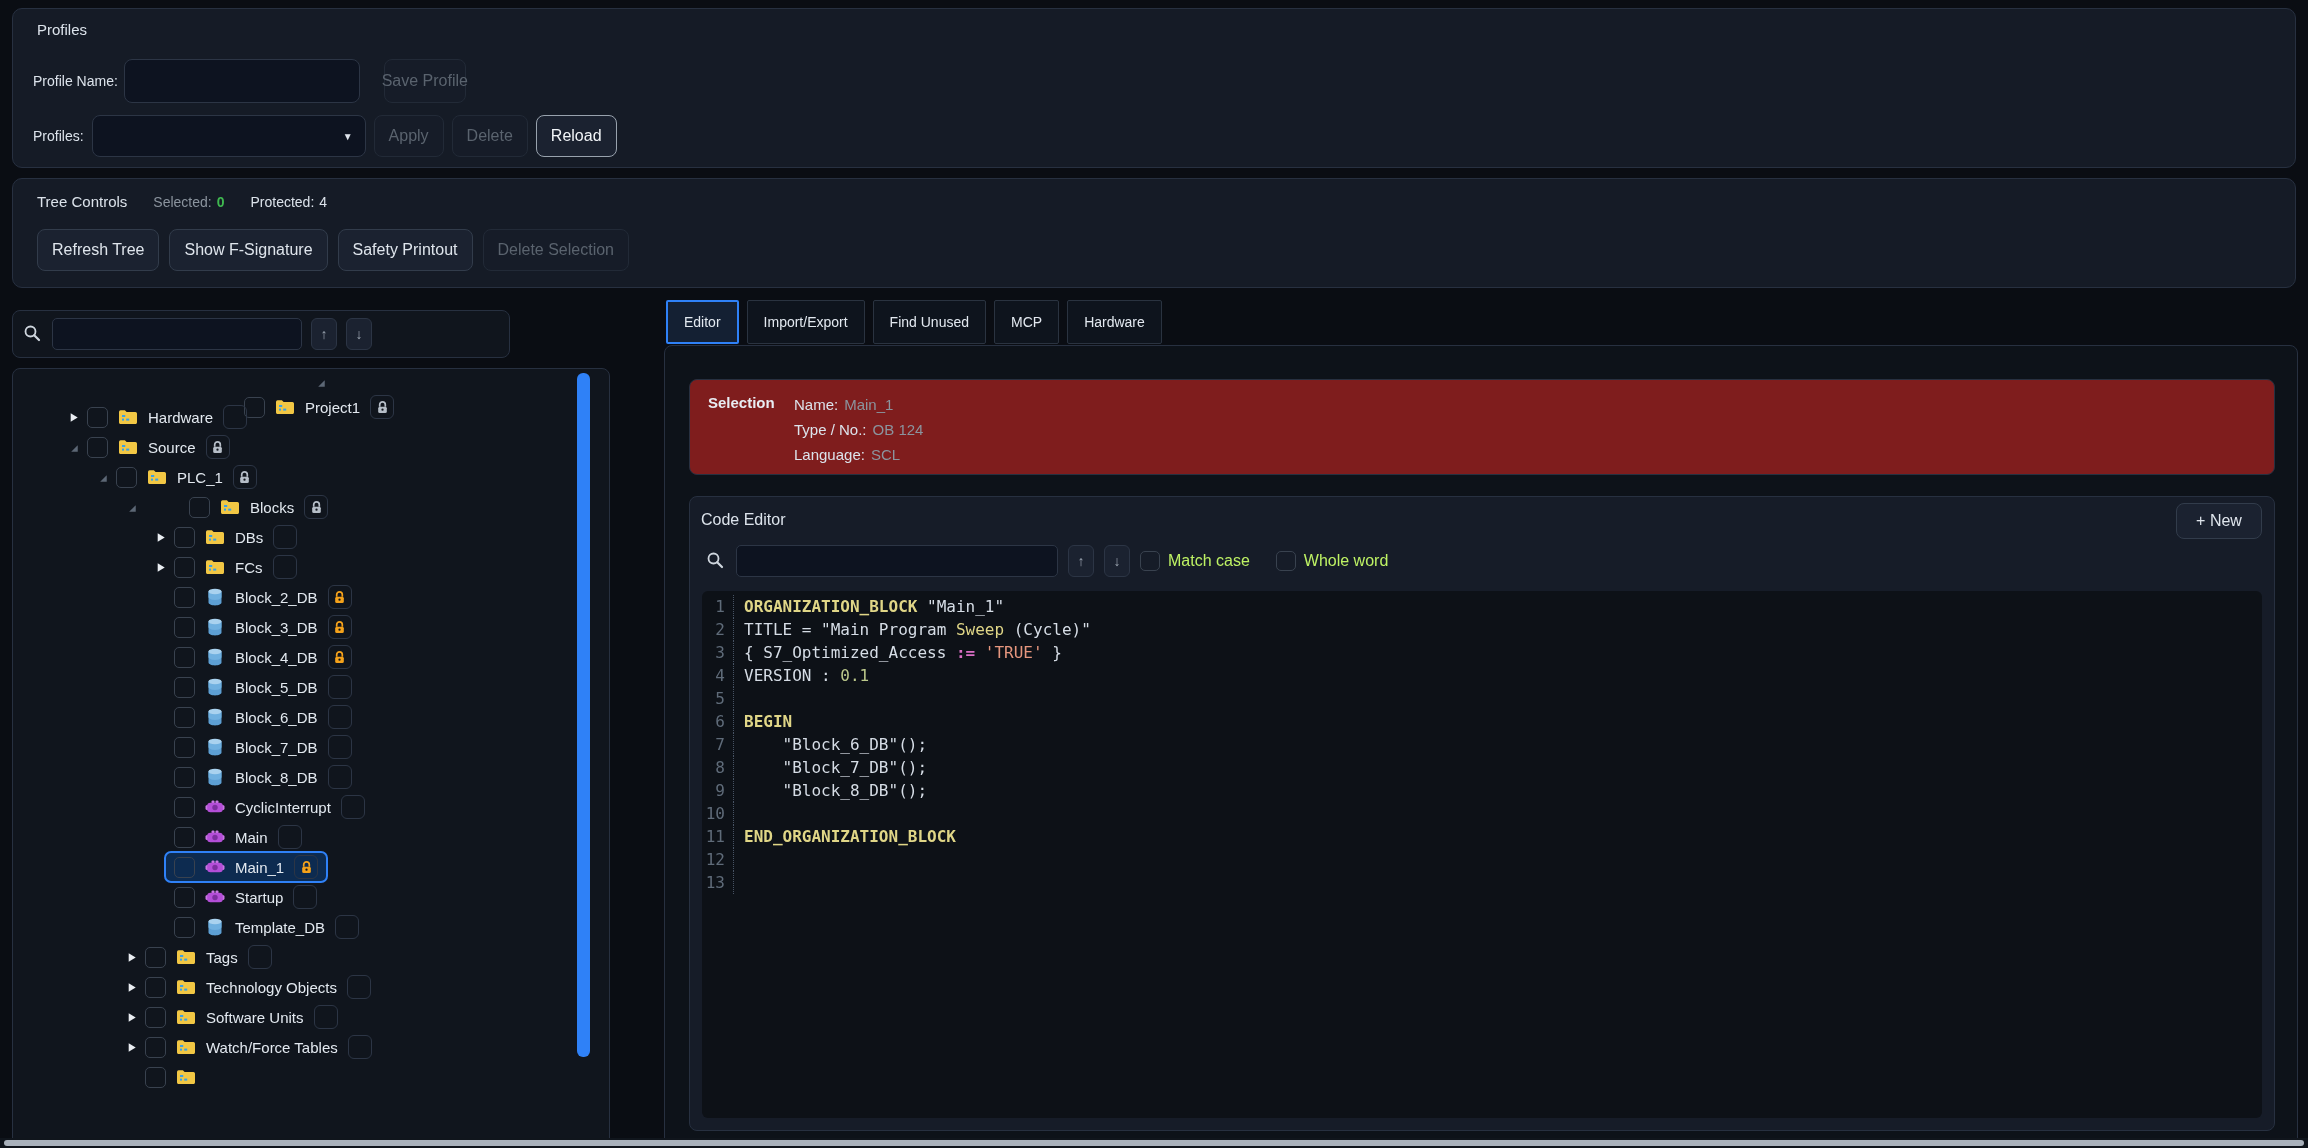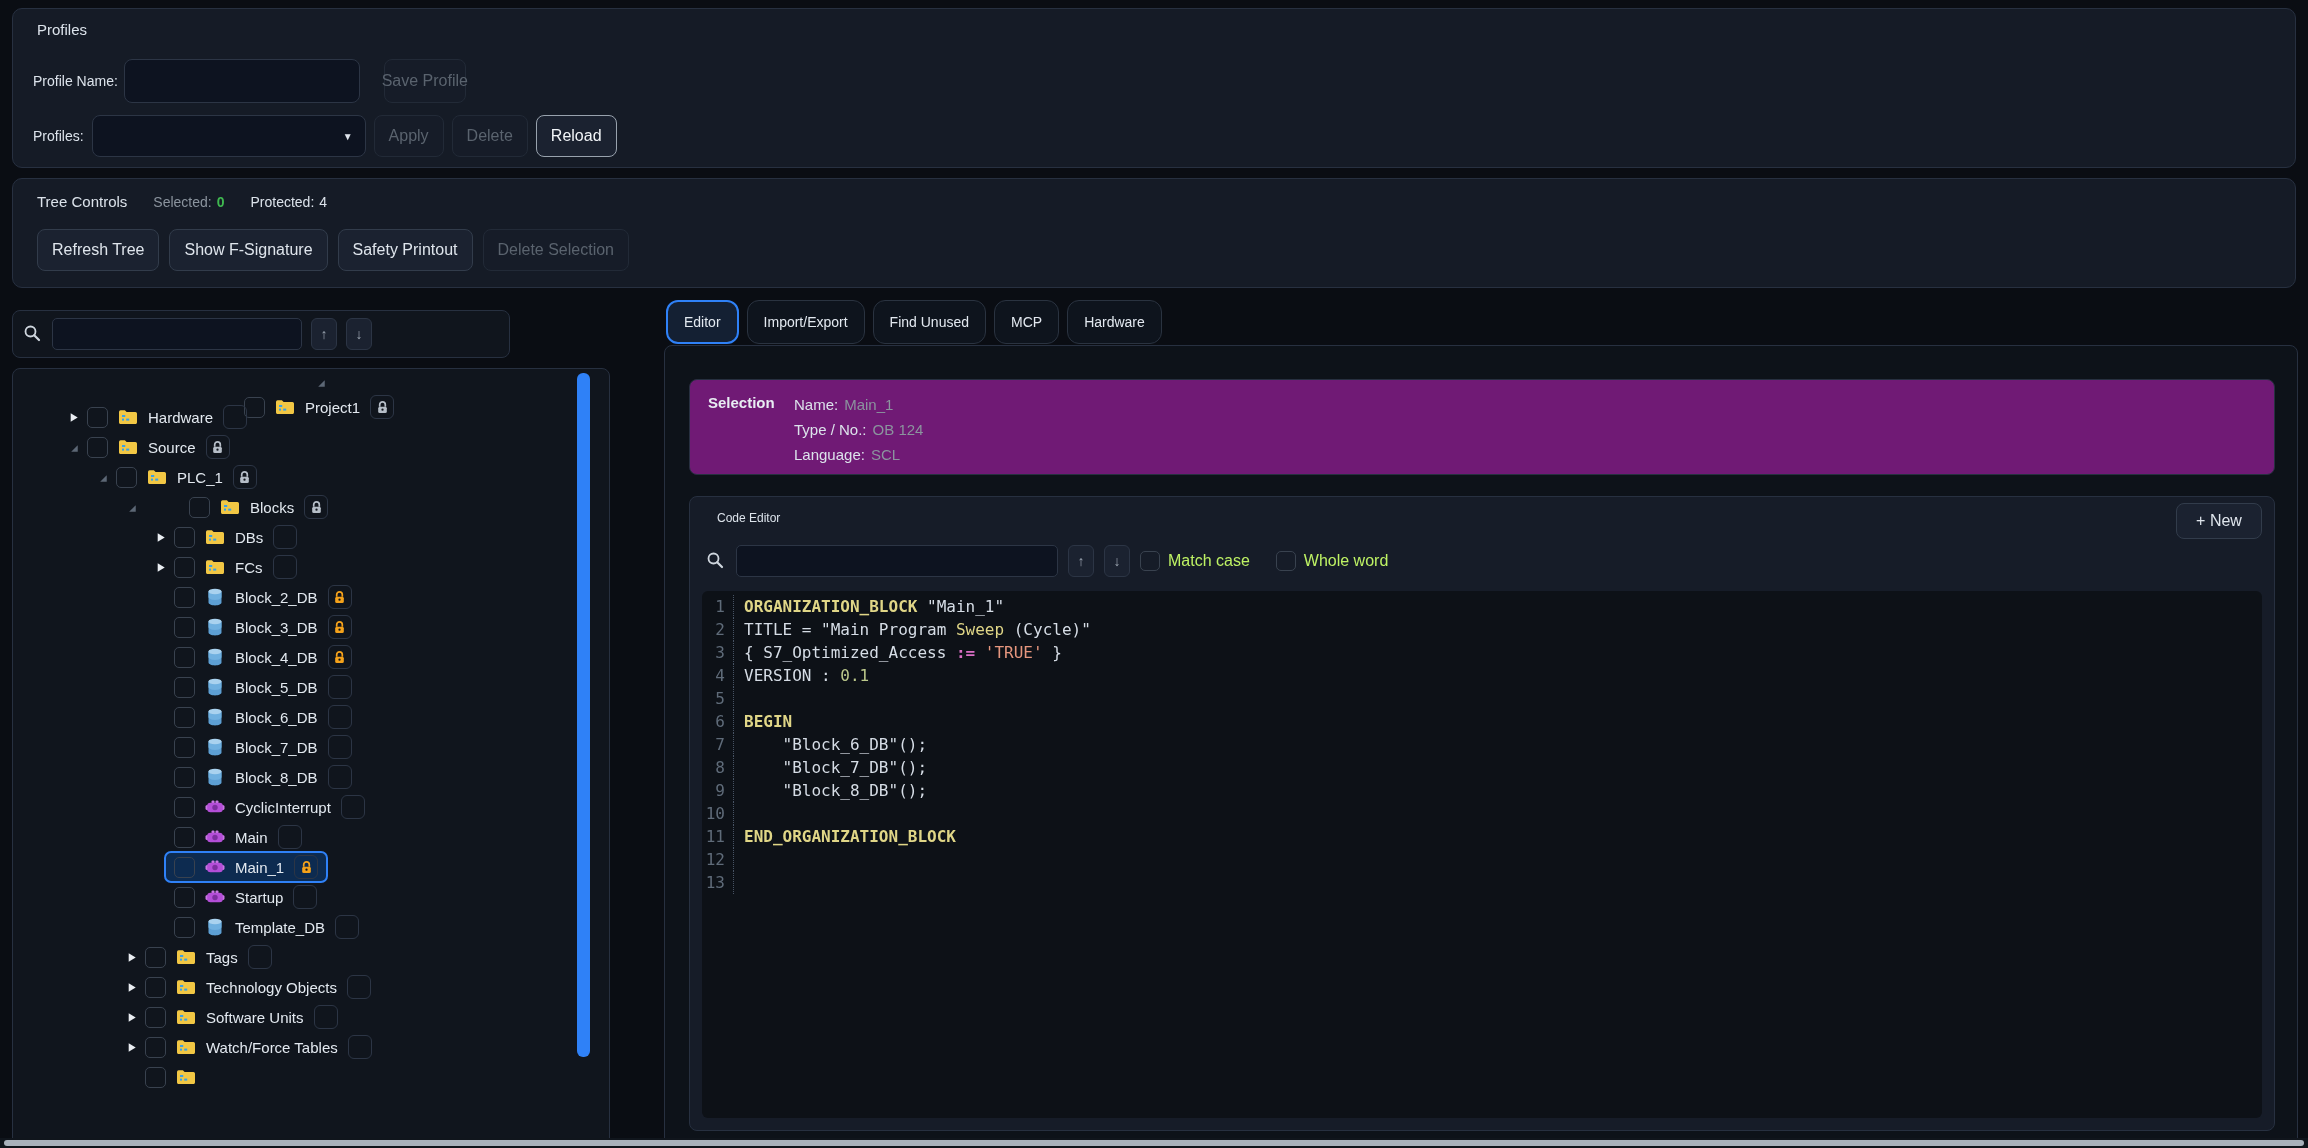--- a/index.html
+++ b/index.html
@@ -90,42 +90,42 @@
   }
   #tree-scrollbar {
     position:absolute; right:19px; top:4px; width:13px; height:684px;
     background:var(--accent); border-radius:6px; cursor:pointer;
   }
 
   
   #tab-row { position:absolute; left:666px; top:300px; display:flex; gap:8px; }
   .tab {
     height:44px; padding:0 16px; display:flex; align-items:center;
-    background:#0e141d; border:1px solid #2a3340; border-radius:12px;
+    background:#0e141d; border:1px solid #2a3340; border-radius:2px;
     font-size:14px; color:#e3e9f0; cursor:pointer; white-space:nowrap;
   }
   .tab.active { background:#142033; border:2px solid var(--accent); }
   #right-container {
     position:absolute; left:664px; top:345px; width:1634px; height:810px;
     background:#0d1219; border:1px solid #273040; border-radius:8px;
   }
   #selection-panel {
     position:absolute; left:24px; top:33px; width:1586px; height:96px;
-    background:#701a75; border:1px solid #273040; border-radius:8px;
+    background:#7f1d1d; border:1px solid #273040; border-radius:8px;
   }
   #selection-title { position:absolute; left:18px; top:14px; font-weight:bold; font-size:15px; color:#e8edf3; }
   #selection-fields { position:absolute; left:104px; top:12px; }
   .sel-field { height:25px; display:flex; align-items:center; font-size:15px; }
   .sel-field .v { color:#8b949e; margin-left:6px; }
 
   #code-panel {
     position:absolute; left:24px; top:150px; width:1586px; height:635px;
     background:#161c28; border:1px solid #273040; border-radius:8px;
   }
-  #code-editor-title { position:absolute; left:27px; top:14px; font-size:12px; }
+  #code-editor-title { position:absolute; left:11px; top:14px; font-size:16px; }
   #new-button { position:absolute; right:12px; top:6px; width:86px; height:36px; }
   #code-search-row { position:absolute; left:16px; top:48px; gap:10px; }
   #code-search-input { width:322px; height:32px; border-radius:5px; }
   .check-label { font-size:16px; color:#bef264; margin-left:-2px; }
   #code-area {
     position:absolute; left:12px; top:94px; right:12px; bottom:12px;
     background:#0d1117; border-radius:6px; overflow:hidden;
     font-family:"DejaVu Sans Mono", monospace; font-size:16px;
     padding-top:4px; cursor:text;
   }

